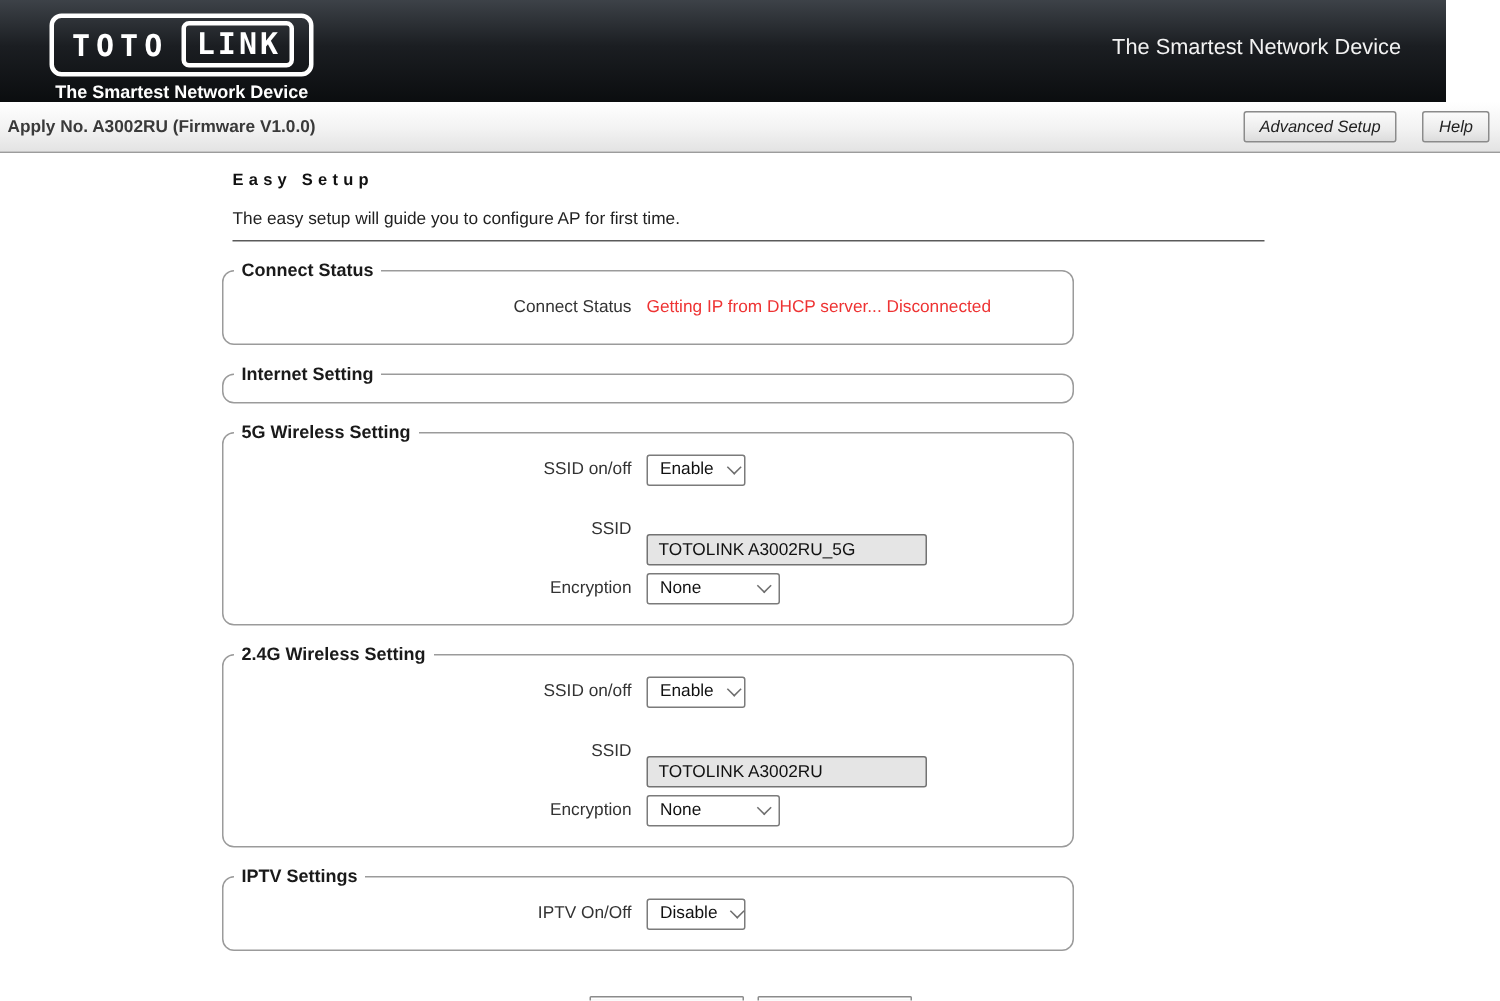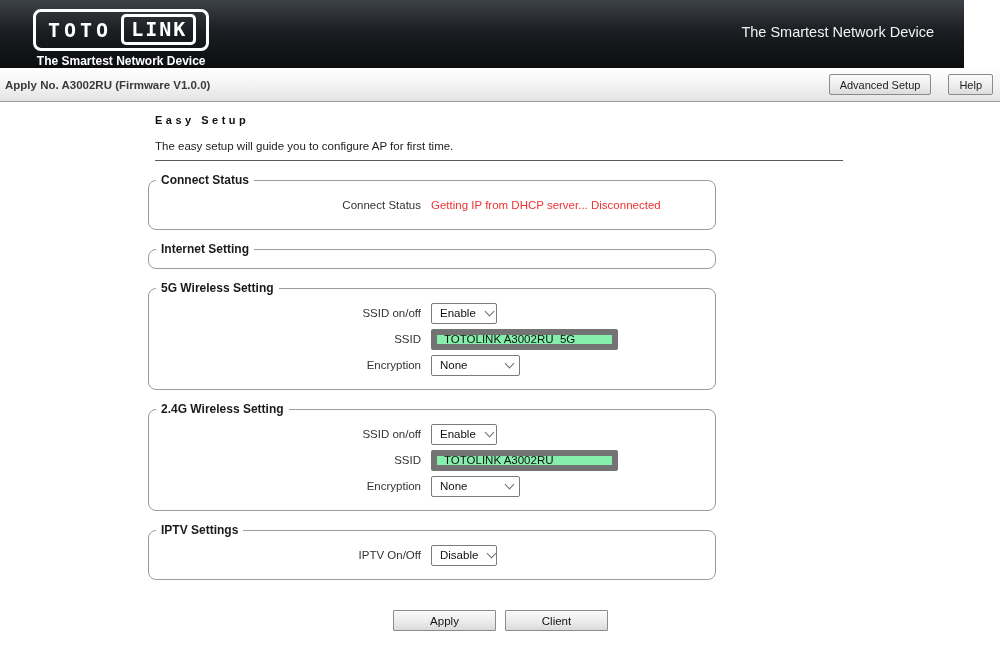--- a/index.html
+++ b/index.html
@@ -46,20 +46,21 @@
     display: flex; align-items: center;
   }
   .model-text { margin-left: 5px; font-size: 11.5px; font-weight: bold; color: #3a3a3a; }
   .bar-buttons { position: absolute; right: 7px; top: 6px; display: flex; gap: 17px; }
   .btn {
     height: 21px; font-size: 11px; color: #222;
     background: linear-gradient(180deg, #fbfbfb 0%, #ececec 60%, #dcdcdc 100%);
     border: 1px solid #8b8b8b; border-radius: 2px;
     padding: 0 10px; cursor: pointer;
     font-family: "Liberation Sans", sans-serif;
+    font-style: italic;
   }
 
   
   .content { position: relative; }
   .page-title {
     margin: 12px 0 0 155px; font-size: 11px; font-weight: bold;
     letter-spacing: 3.5px; color: #111;
   }
   .page-desc { margin: 14px 0 0 155px; font-size: 11.5px; color: #222; }
   .title-rule {
@@ -90,23 +91,23 @@
   }
   .select .sel-text { white-space: nowrap; }
   .chev {
     width: 7px; height: 7px; margin: -4px 0 0 10px; flex: 0 0 auto;
     border-right: 1.4px solid #6e6e6e; border-bottom: 1.4px solid #6e6e6e;
     transform: rotate(45deg);
   }
   .w66 { width: 66px; }
   .w89 { width: 89px; }
   .text-input {
-    width: 187px; height: 21px; border: 6px solid #737373; border-radius: 2px;
+    width: 187px; height: 21px; border: 1px solid #737373; border-radius: 2px;
     padding: 0 7px; font-size: 11.5px; color: #111;
-    font-family: "Liberation Sans", sans-serif; background: #86efac;
+    font-family: "Liberation Sans", sans-serif; background: #e5e5e5; margin-top: 28px;
   }
 
   .actions { margin: 30px 0 0 393px; display: flex; gap: 9px; }
   .action-btn {
     width: 103px; height: 21px; font-size: 11.5px; color: #111;
     background: linear-gradient(180deg, #fafafa 0%, #ececec 55%, #dadada 100%);
     border: 1px solid #8b8b8b; border-radius: 1px; cursor: pointer;
     box-shadow: inset 0 1px 0 #fff;
     font-family: "Liberation Sans", sans-serif;
   }

